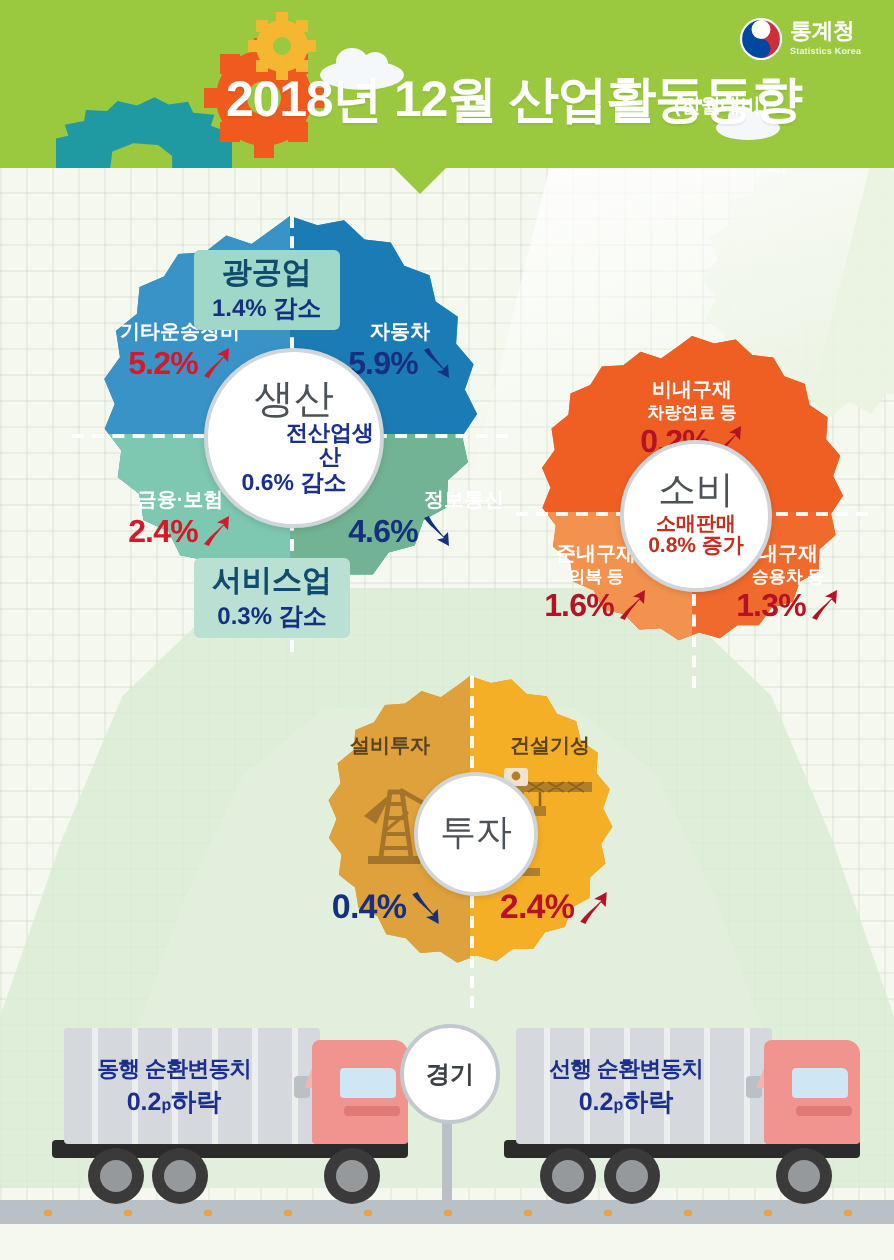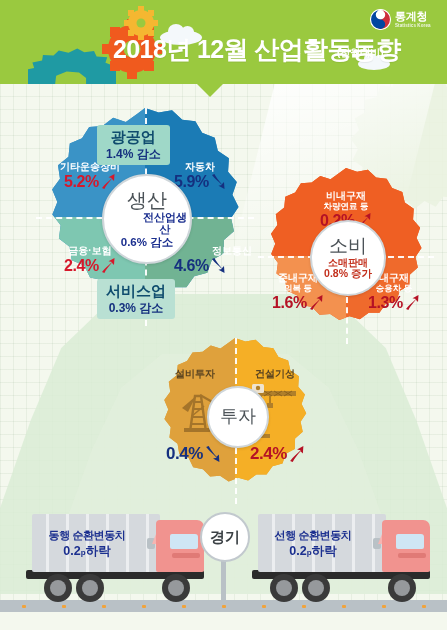--- a/index.html
+++ b/index.html
@@ -209,21 +209,21 @@
   .truck-mirror{position:absolute;left:125px;top:24px;width:8px;height:11px;background:#b9c1c6;border-radius:2px;}
   .wheel{position:absolute;top:60px;width:28px;height:28px;border-radius:50%;background:#3a3a3a;}
   .wheel i{position:absolute;left:6px;top:6px;width:16px;height:16px;border-radius:50%;background:#96999c;display:block;}
 
   .sign{position:absolute;bottom:30px;left:200px;width:46px;height:88px;}
   .sign-pole{position:absolute;left:21px;top:42px;width:5px;height:46px;background:#b9c1c6;}
   .sign-face{
     position:absolute;left:0;top:0;width:46px;height:46px;border-radius:50%;
     background:#ffffff;border:2px solid #c2c9ce;
     display:flex;align-items:center;justify-content:center;
-    font-size:15px;font-weight:bold;color:#3b4145;
+    font-size:12px;font-weight:bold;color:#3b4145;
   }
 </style>
 </head>
 <body>
 
 <div id="page">
 
   <div class="bg-grid"></div>
   <div class="bg-ghost-gear"></div>
   <div class="bg-hill"></div>

